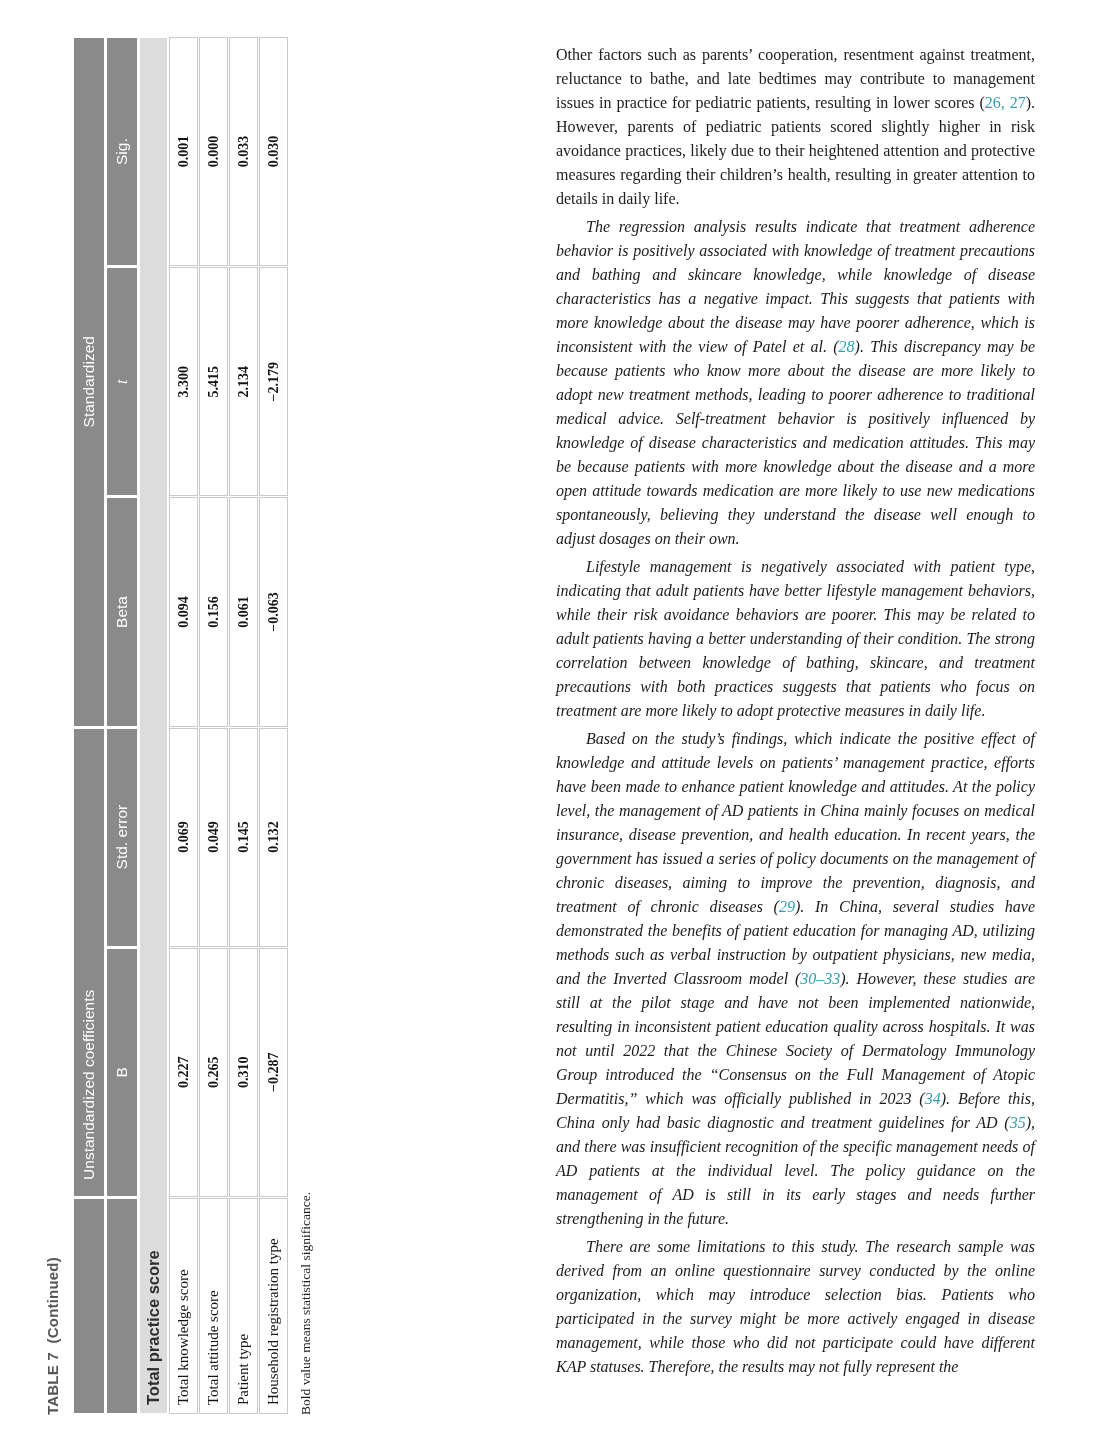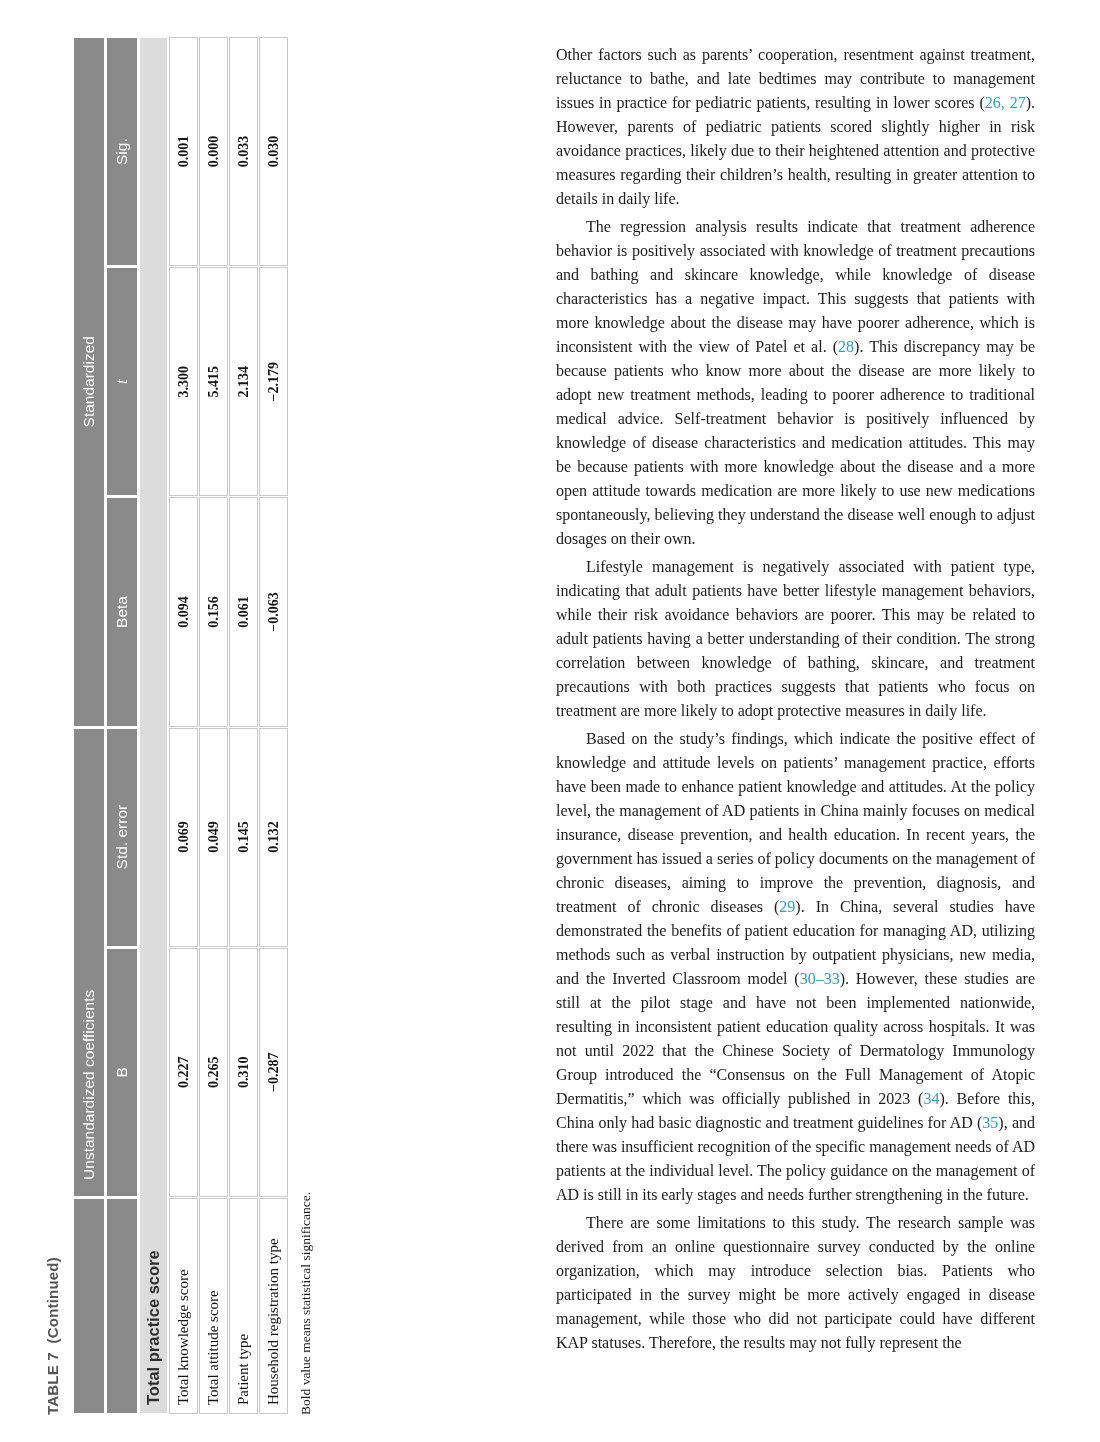--- a/index.html
+++ b/index.html
@@ -104,21 +104,21 @@
     left:552px;top:39px;
     width:487px;
   }
   .article p{
     margin:4px;
     font-size:16px;
     line-height:24px;
     text-align:justify;
     color:#1c1c1c;
   }
-  .article p.ind{text-indent:30px;}
+  .article p.ind{text-indent:30px;font-style:italic;}
   .cite{color:#2e9fb4;}
 </style>
 </head>
 <body>
 
 <div class="page">
 
   <div class="rot-wrap">
     <div class="tbl-title">
       <span>TABLE 7</span>

